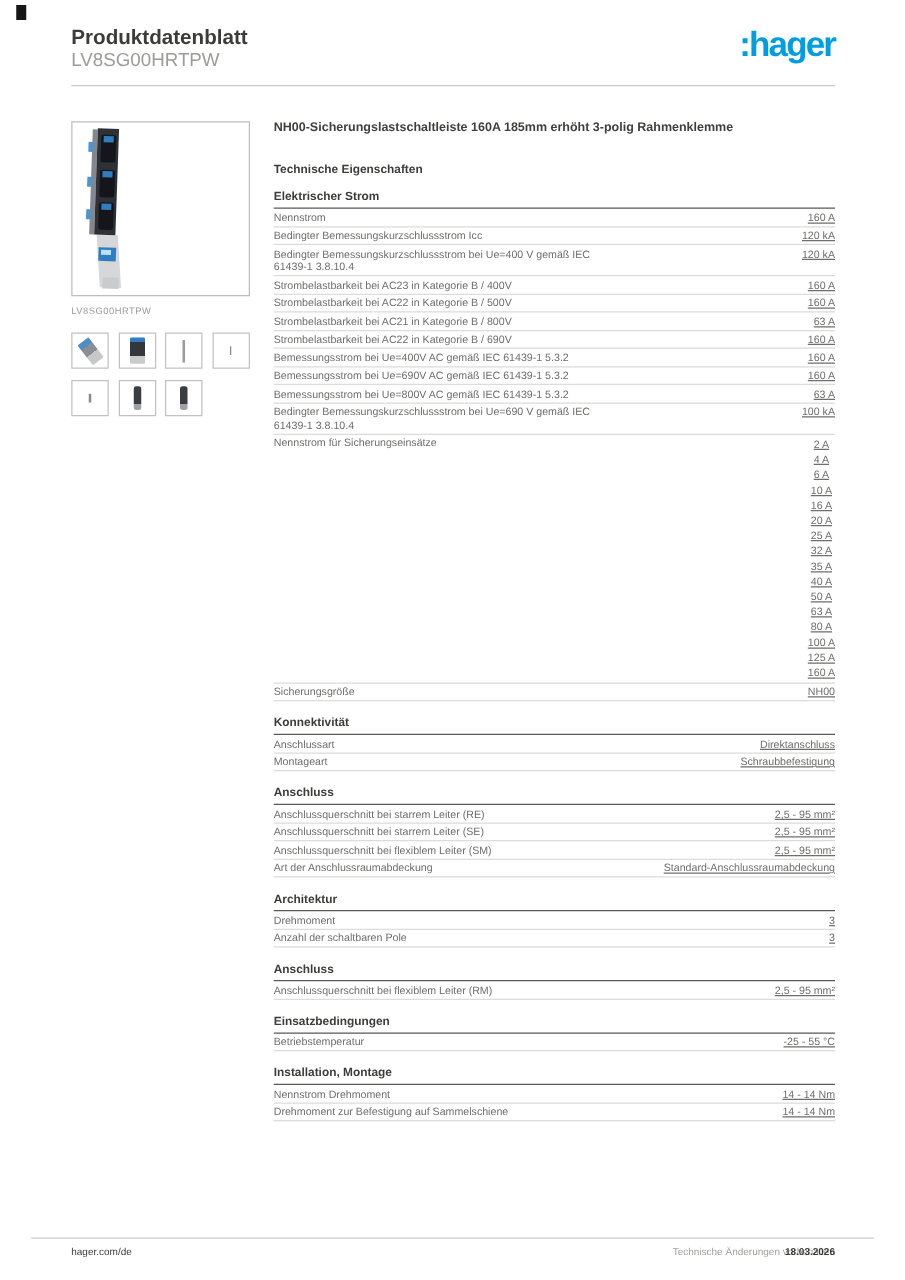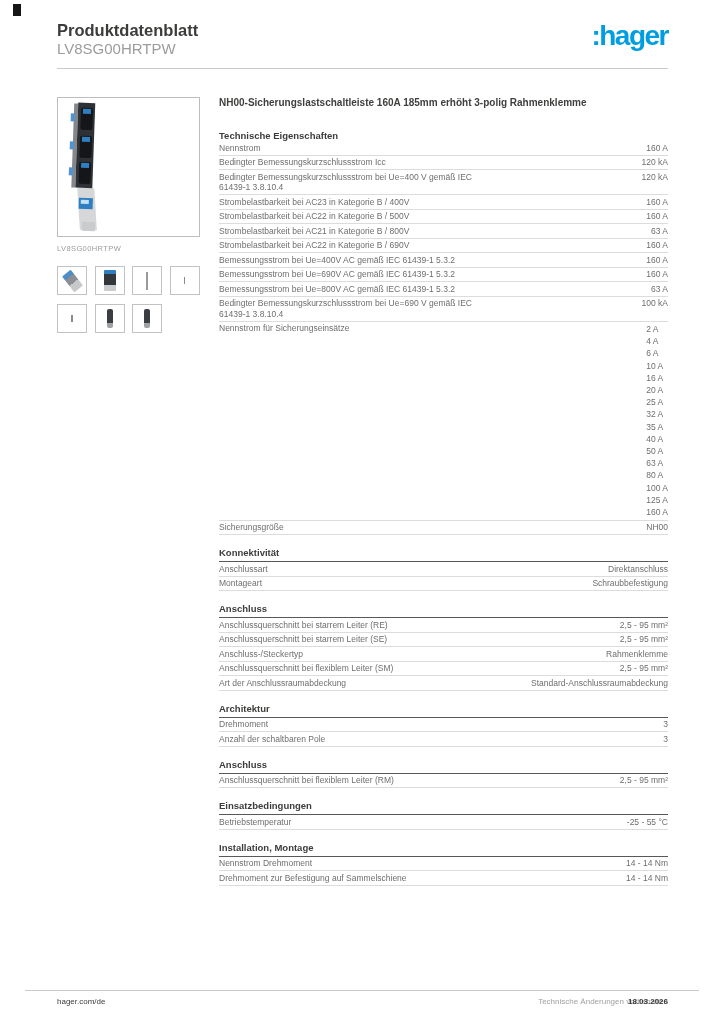--- a/index.html
+++ b/index.html
@@ -31,21 +31,21 @@
   
   .main{position:absolute;left:219px;top:97px;width:449px;}
   .desc{font-size:10px;font-weight:bold;color:#3f3f3e;line-height:12px;}
   .tech-title{margin-top:21px;font-size:9.5px;font-weight:bold;color:#3c3c3b;line-height:11px;}
   .sec-title{margin:12px 0 0 0;font-size:9.5px;font-weight:bold;color:#3c3c3b;line-height:11px;
              padding-bottom:3px;border-bottom:1px solid #58585a;}
   #sections section:first-child .sec-title{margin-top:11px;}
   .row{display:flex;justify-content:space-between;align-items:flex-start;
        border-bottom:1px solid #dcdcdc;padding:1.5px 0;font-size:8.5px;color:#6e6e6d;line-height:10.5px;gap:12px;}
   .lab{max-width:272px;}
-  .val{margin-left:auto;text-align:left;white-space:nowrap;}
+  .val{margin-left:auto;text-align:center;white-space:nowrap;text-decoration:underline;}
   .vline{display:block;line-height:12.2px;}
 
   
   .ftr-rule{position:absolute;left:25px;right:25px;top:990px;border-top:1px solid #c9c9c9;}
   .ftr{position:absolute;left:57px;right:56px;top:997px;font-size:8px;line-height:10px;}
   .ftr-left{position:absolute;left:0;font-weight:normal;color:#3c3c3b;}
   .ftr-center{position:absolute;left:0;right:0;text-align:right;color:#a0a09f;}
   .ftr-right{position:absolute;right:0;font-weight:bold;color:#3c3c3b;}
 </style>
 </head>
@@ -108,20 +108,21 @@
           <div class="t-photo-dark"></div>
         </div>
       </div>
   </div>
 
   <div class="main">
     <div class="desc">NH00-Sicherungslastschaltleiste 160A 185mm erhöht 3-polig  Rahmenklemme</div>
     <div class="tech-title">Technische Eigenschaften</div>
     <div id="sections">
         <section>
+          <h3 class="sec-title">Elektrischer Strom</h3>
           <div class="row">
             <span class="lab">Nennstrom</span>
             <span class="val">160 A</span>
           </div>
           <div class="row">
             <span class="lab">Bedingter Bemessungskurzschlussstrom Icc</span>
             <span class="val">120 kA</span>
           </div>
           <div class="row">
             <span class="lab">Bedingter Bemessungskurzschlussstrom bei Ue=400 V gemäß IEC 61439-1 3.8.10.4</span>
@@ -202,24 +203,20 @@
           <h3 class="sec-title">Anschluss</h3>
           <div class="row">
             <span class="lab">Anschlussquerschnitt bei starrem Leiter (RE)</span>
             <span class="val">2,5 - 95 mm²</span>
           </div>
           <div class="row">
             <span class="lab">Anschlussquerschnitt bei starrem Leiter (SE)</span>
             <span class="val">2,5 - 95 mm²</span>
           </div>
           <div class="row">
-            <span class="lab">Anschluss-/Steckertyp</span>
-            <span class="val">Rahmenklemme</span>
-          </div>
-          <div class="row">
             <span class="lab">Anschlussquerschnitt bei flexiblem Leiter (SM)</span>
             <span class="val">2,5 - 95 mm²</span>
           </div>
           <div class="row">
             <span class="lab">Art der Anschlussraumabdeckung</span>
             <span class="val">Standard-Anschlussraumabdeckung</span>
           </div>
         </section>
         <section>
           <h3 class="sec-title">Architektur</h3>

